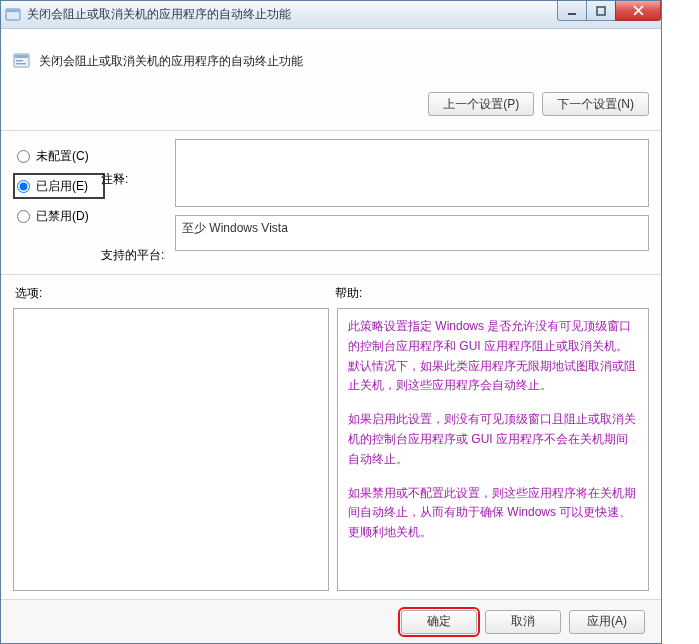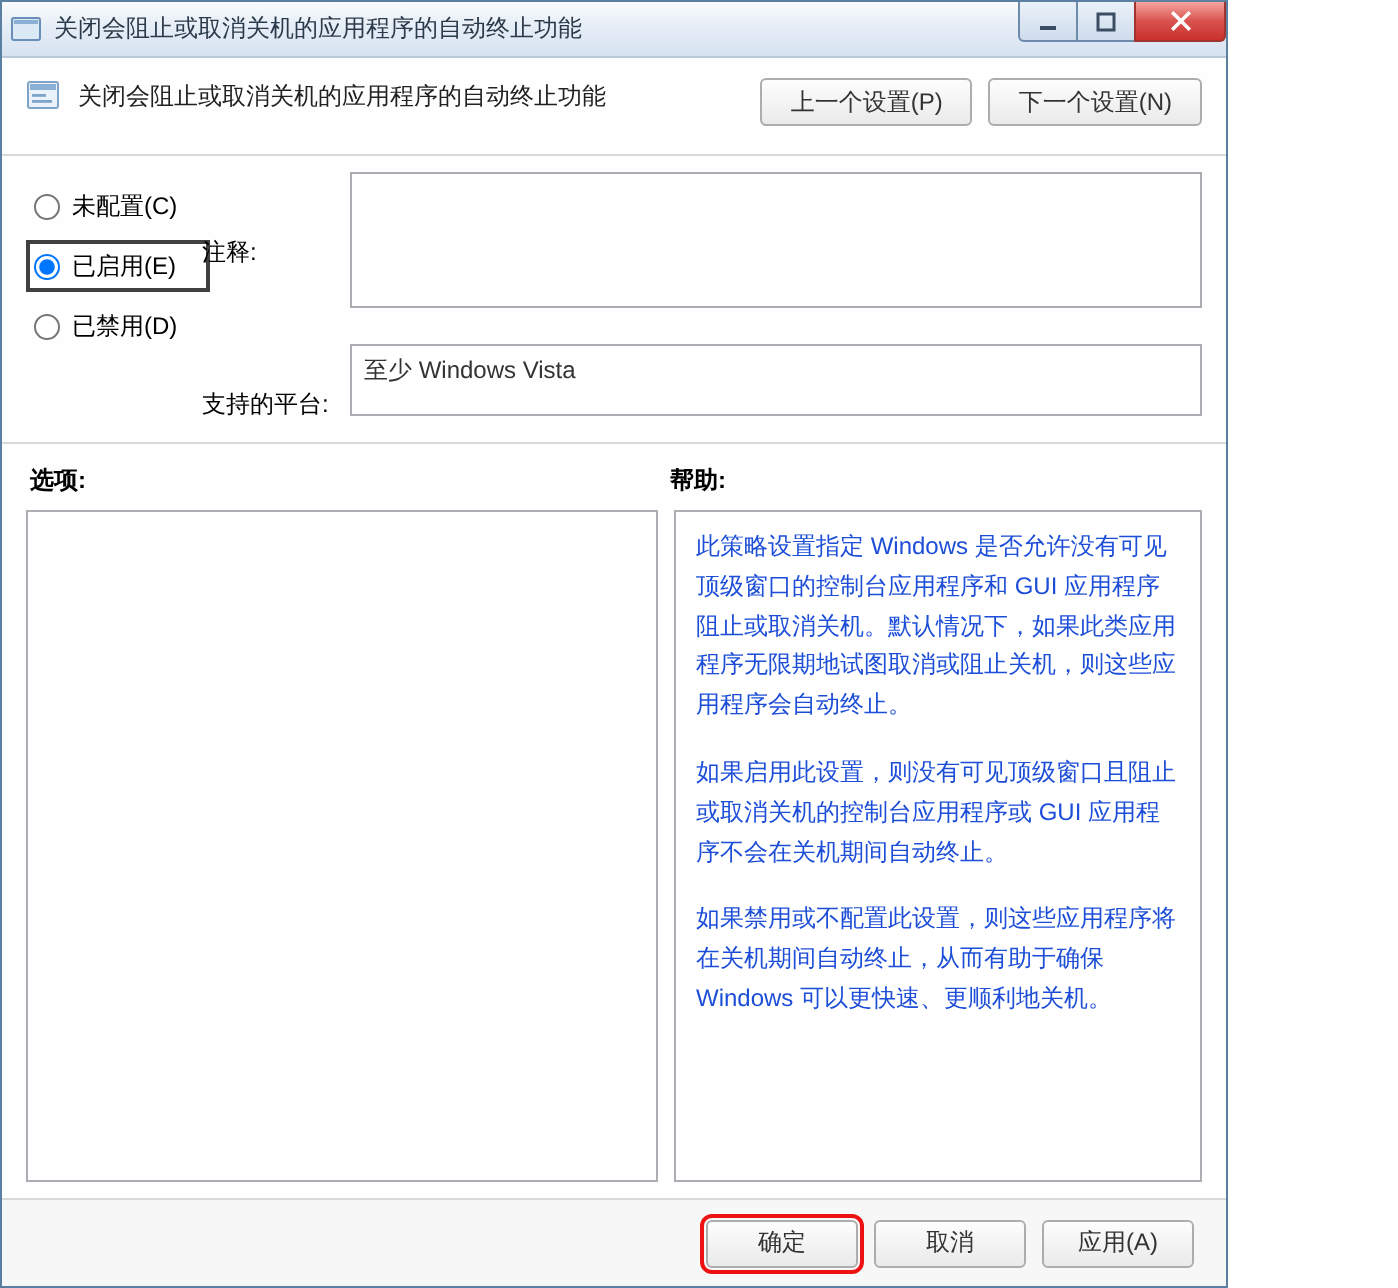--- a/index.html
+++ b/index.html
@@ -5,26 +5,27 @@
     * { box-sizing: border-box; margin: 0; padding: 0; }
     body {
       font-family: "Microsoft YaHei", "Segoe UI", Tahoma, sans-serif;
       font-size: 12px;
       background: #fff;
       width: 699px;
       height: 644px;
       overflow: hidden;
     }
     .window {
-      width: 614px;
+      width: 662px;
       height: 644px;
       border: 1px solid #5a7fa0;
       background: #fff;
       display: flex;
       flex-direction: column;
+      gap: 13px;
     }
     .titlebar {
       height: 28px;
       background: linear-gradient(to bottom, #f9fbfd, #e4ecf6 50%, #d7e3f1);
       border-bottom: 1px solid #b9c8db;
       display: flex;
       align-items: center;
       padding: 0 4px;
       position: relative;
     }
@@ -105,20 +106,21 @@
       height: 24px;
       padding: 0 14px;
       border: 1px solid #adadad;
       background: linear-gradient(to bottom, #fdfdfd, #eaeaea);
       border-radius: 3px;
       font-size: 12px;
       color: #333;
       display: flex;
       align-items: center;
       cursor: pointer;
+      margin-top: 40px;
     }
     .config-area {
       display: flex;
       padding: 8px 12px 6px 16px;
     }
     .radio-col {
       width: 84px;
       padding-top: 4px;
     }
     .radio-row {
@@ -167,31 +169,29 @@
     }
     .platform-box {
       flex: 1;
       height: 36px;
       border: 1px solid #abadb3;
       background: #fff;
       padding: 4px 6px;
       font-size: 12px;
       color: #333;
       overflow: hidden;
-      margin-top: 10px;
     }
     .separator {
       height: 1px;
       background: #d8d8d8;
       margin: 4px 0 0 0;
     }
     .lower-labels {
       display: flex;
       padding: 10px 12px 6px 14px;
-      font-weight: bold;
     }
     .lower-left-label {
       width: 320px;
     }
     .lower-panes {
       flex: 1;
       display: flex;
       gap: 8px;
       padding: 0 12px 8px 12px;
       min-height: 0;
@@ -202,21 +202,21 @@
       overflow: auto;
     }
     .options-pane {
       width: 316px;
     }
     .help-pane {
       flex: 1;
       padding: 8px 10px;
       font-size: 12px;
       line-height: 1.65;
-      color: #1d4ed8;
+      color: #a21caf;
     }
     .help-pane p { margin-bottom: 14px; }
     .footer {
       height: 44px;
       display: flex;
       justify-content: flex-end;
       align-items: center;
       gap: 8px;
       padding: 0 16px;
       border-top: 1px solid #d8d8d8;

